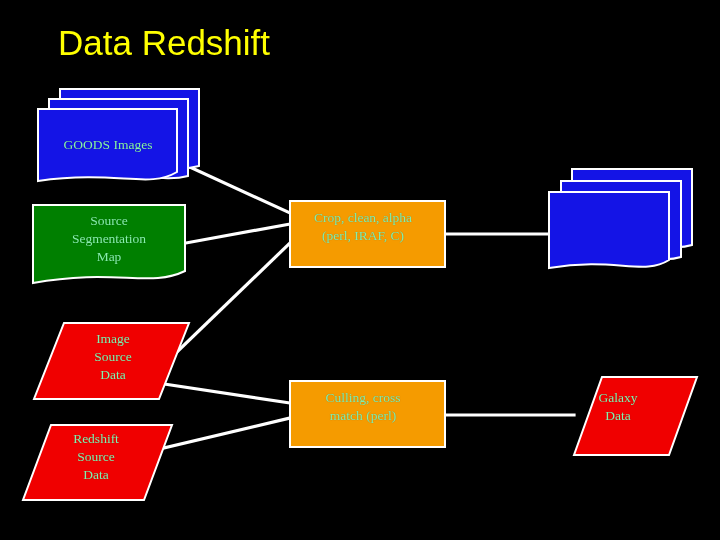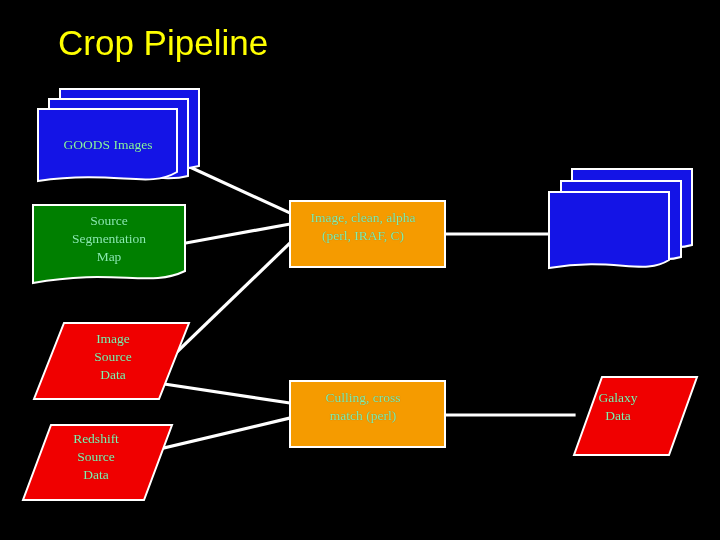--- a/index.html
+++ b/index.html
@@ -58,21 +58,21 @@
   .lbl-crop    { left: 283px; top: 209px; width: 160px; }
   .lbl-culling { left: 283px; top: 389px; width: 160px; }
   .lbl-galimg  { left: 540px; top: 224px; width: 135px; }
   .lbl-galdata { left: 553px; top: 389px; width: 130px; }
 </style>
 </head>
 <body>
 
 <div id="slide">
 
-  <div class="title">Crop Pipeline</div>
+  <div class="title">Data Redshift</div>
 
   <svg id="connectors" viewBox="0 0 720 540" width="720" height="540">
     <g stroke="#FFFFFF" stroke-width="3.2" fill="none" stroke-linecap="square">
       <line x1="181" y1="163" x2="290" y2="213"></line>
       <line x1="186" y1="243" x2="290" y2="224"></line>
       <line x1="151" y1="377" x2="290" y2="243"></line>
       <line x1="444" y1="234" x2="549" y2="234"></line>
       <line x1="151" y1="382" x2="290" y2="403"></line>
       <line x1="134" y1="455" x2="290" y2="418"></line>
       <line x1="444" y1="415" x2="574" y2="415"></line>
@@ -122,20 +122,20 @@
   <div class="node-label lbl-goods">GOODS Images</div>
   <div class="node-label lbl-segmap">Source
 Segmentation
 Map</div>
   <div class="node-label lbl-imgsrc">Image
 Source
 Data</div>
   <div class="node-label lbl-redshift">Redshift
 Source
 Data</div>
-  <div class="node-label lbl-crop">Image, clean, alpha
+  <div class="node-label lbl-crop">Crop, clean, alpha
 (perl, IRAF, C)</div>
   <div class="node-label lbl-culling">Culling, cross
 match (perl)</div>
   <div class="node-label lbl-galdata">Galaxy
 Data</div>
 
 </div>
 
 </body></html>

